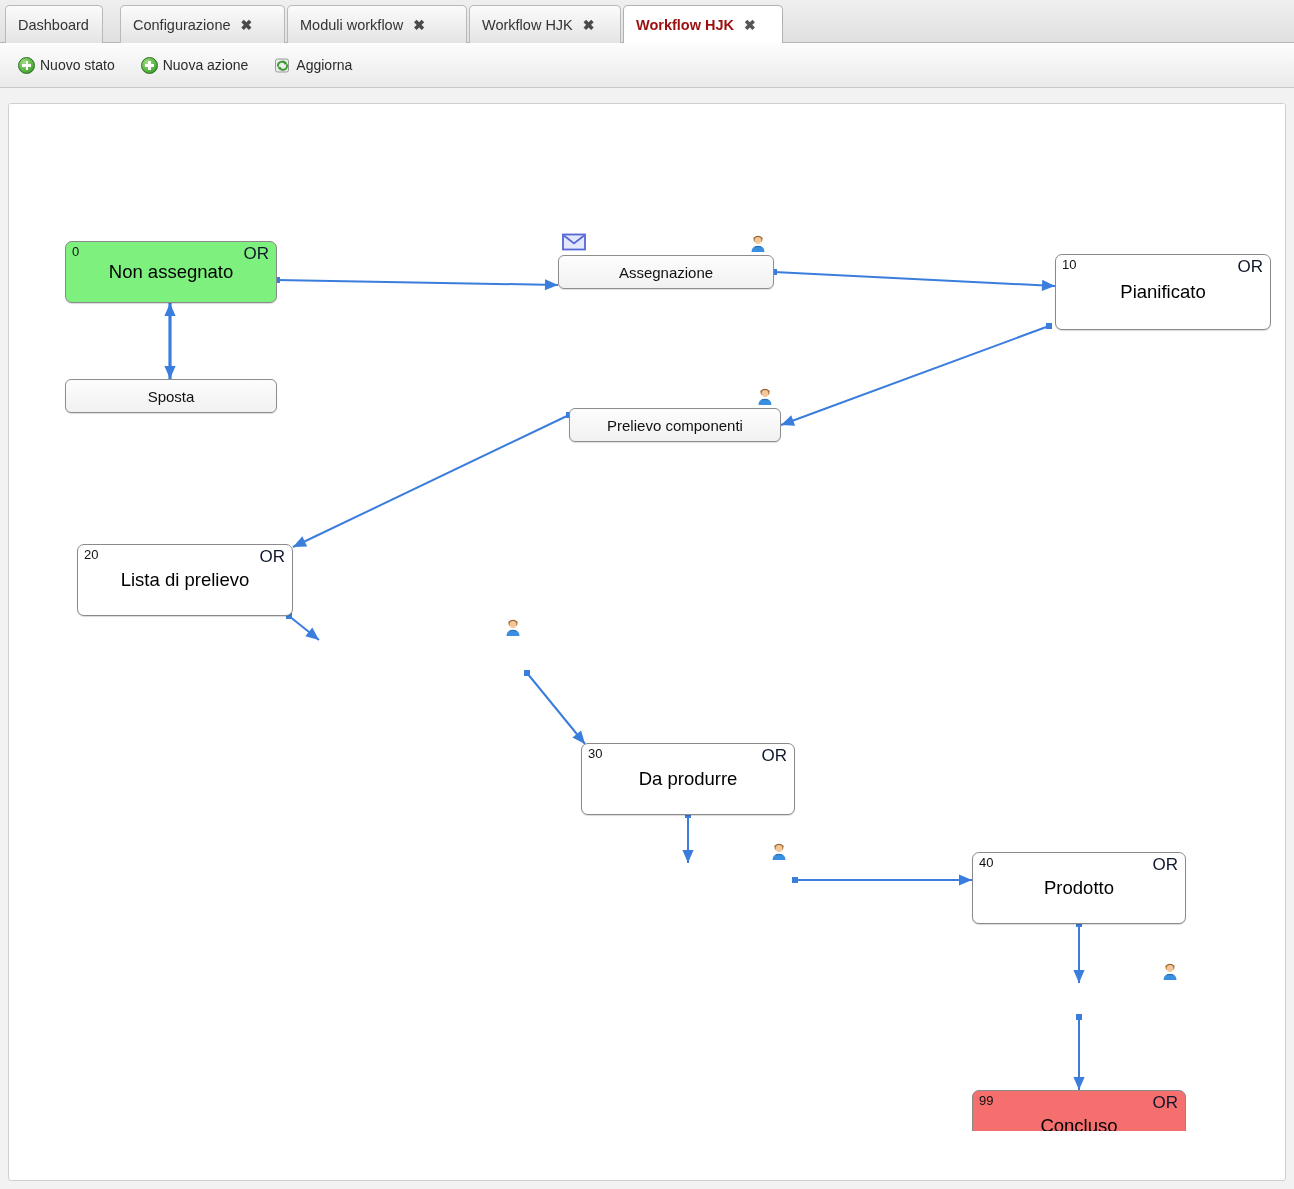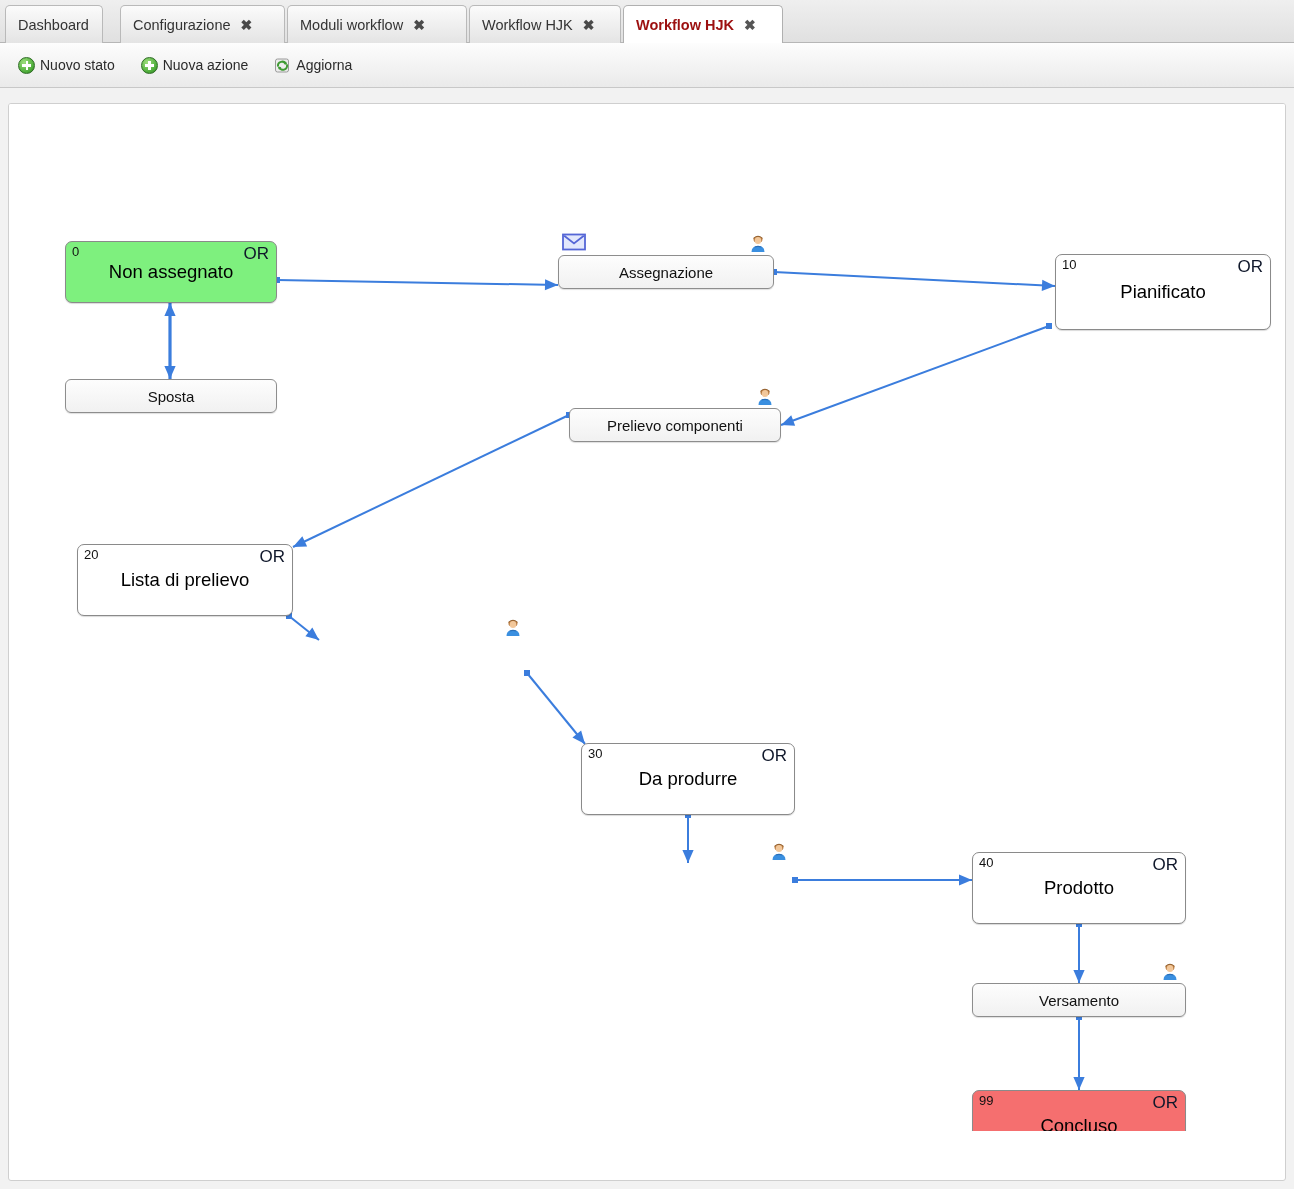--- a/index.html
+++ b/index.html
@@ -390,23 +390,20 @@
           <path d="M4.5 20 q0 -6 6.5 -6 q6.5 0 6.5 6 z" fill="#3a8fe0"></path>
           <path d="M7.6 14.4 q3.4 -1.3 6.8 0 l0 1.1 q-3.4 -1.2 -6.8 0 z" fill="#2a6fb8"></path>
         </svg></div>
       <div class="badge" style="left: 759px; top: 736px;"><svg class="ic-user" viewBox="0 0 22 22">
           <path d="M6.5 7 q4.5 -4 9 0 l0 -1.2 q-4.5 -4.2 -9 0 z" fill="#8a5a2b"></path>
           <path d="M6.6 6.2 q4.4 -3.6 8.8 0 q0.4 2.6 -0.6 3.6 l-7.6 0 q-1 -1 -0.6 -3.6 z" fill="#b5773c"></path>
           <ellipse cx="11" cy="8.6" rx="3.3" ry="3.5" fill="#f2c79a"></ellipse>
           <path d="M4.5 20 q0 -6 6.5 -6 q6.5 0 6.5 6 z" fill="#3a8fe0"></path>
           <path d="M7.6 14.4 q3.4 -1.3 6.8 0 l0 1.1 q-3.4 -1.2 -6.8 0 z" fill="#2a6fb8"></path>
         </svg></div>
-      <div class="action" style="left: 963px; top: 879px; width: 214px;">
-        <span>Versamento</span>
-      </div>
       <div class="badge" style="left: 1150px; top: 856px;"><svg class="ic-user" viewBox="0 0 22 22">
           <path d="M6.5 7 q4.5 -4 9 0 l0 -1.2 q-4.5 -4.2 -9 0 z" fill="#8a5a2b"></path>
           <path d="M6.6 6.2 q4.4 -3.6 8.8 0 q0.4 2.6 -0.6 3.6 l-7.6 0 q-1 -1 -0.6 -3.6 z" fill="#b5773c"></path>
           <ellipse cx="11" cy="8.6" rx="3.3" ry="3.5" fill="#f2c79a"></ellipse>
           <path d="M4.5 20 q0 -6 6.5 -6 q6.5 0 6.5 6 z" fill="#3a8fe0"></path>
           <path d="M7.6 14.4 q3.4 -1.3 6.8 0 l0 1.1 q-3.4 -1.2 -6.8 0 z" fill="#2a6fb8"></path>
         </svg></div>
     </div>
 </div>
 

